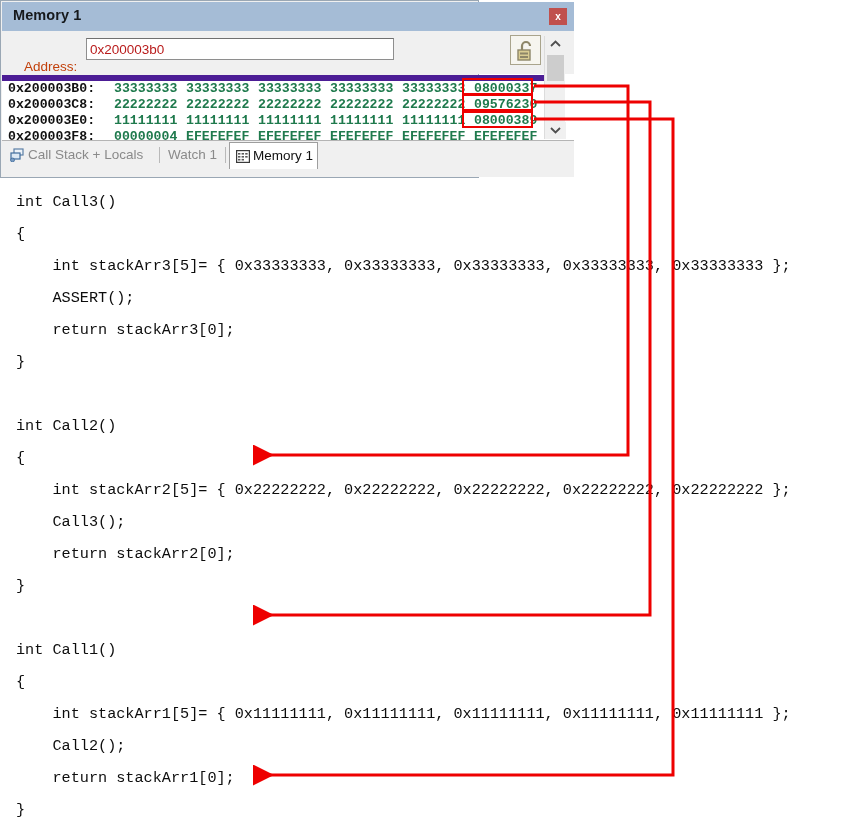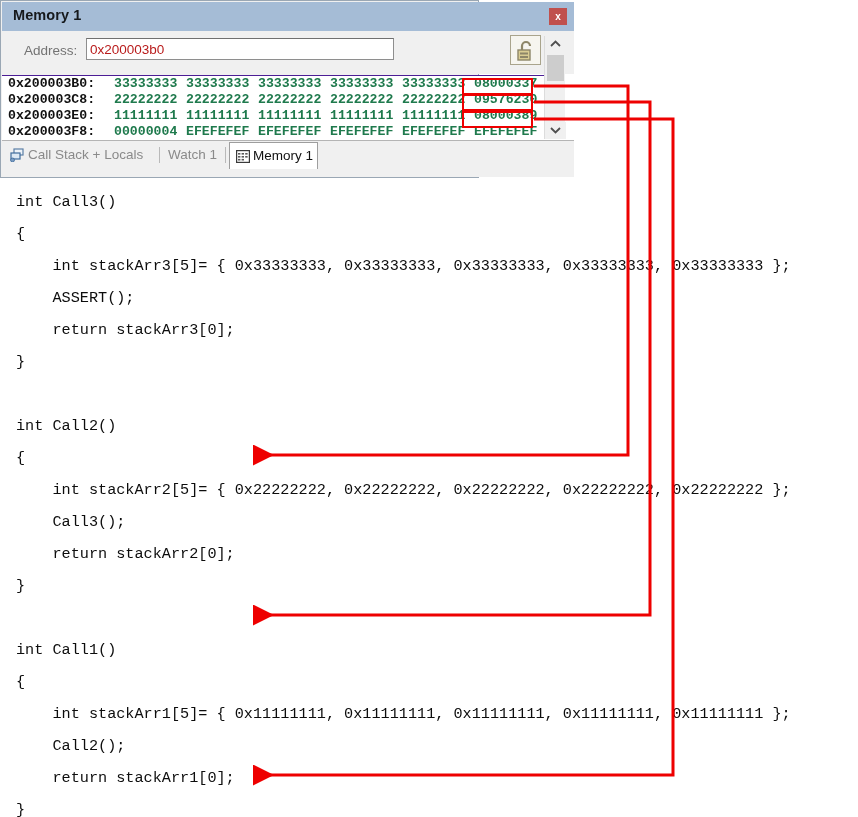--- a/index.html
+++ b/index.html
@@ -69,23 +69,23 @@
     left: 1px;
     top: 30px;
     width: 572px;
     height: 43px;
     background: #f0f0f0;
     box-sizing: border-box;
   }
   #address-label {
     position: absolute;
     left: 22px;
-    top: 12px;
+    top: 28px;
     font-size: 13.5px;
-    color: #737373;
+    color: #c2410c;
   }
   #address-input {
     position: absolute;
     left: 84px;
     top: 7px;
     width: 308px;
     height: 22px;
     box-sizing: border-box;
     border: 1px solid #8e8e8e;
     border-top-color: #707070;
@@ -142,21 +142,21 @@
 
   
   #memory-grid {
     position: absolute;
     left: 1px;
     top: 74px;
     width: 542px;
     height: 64px;
     background: #ffffff;
     overflow: hidden;
-    border-top: 1px solid #4c1d95;
+    border-top: 6px solid #4c1d95;
   }
   .mem-row {
     height: 16px;
     line-height: 16px;
     white-space: nowrap;
     font-family: "Liberation Mono", monospace;
     font-size: 13.2px;
     font-weight: bold;
   }
   .mem-addr {

